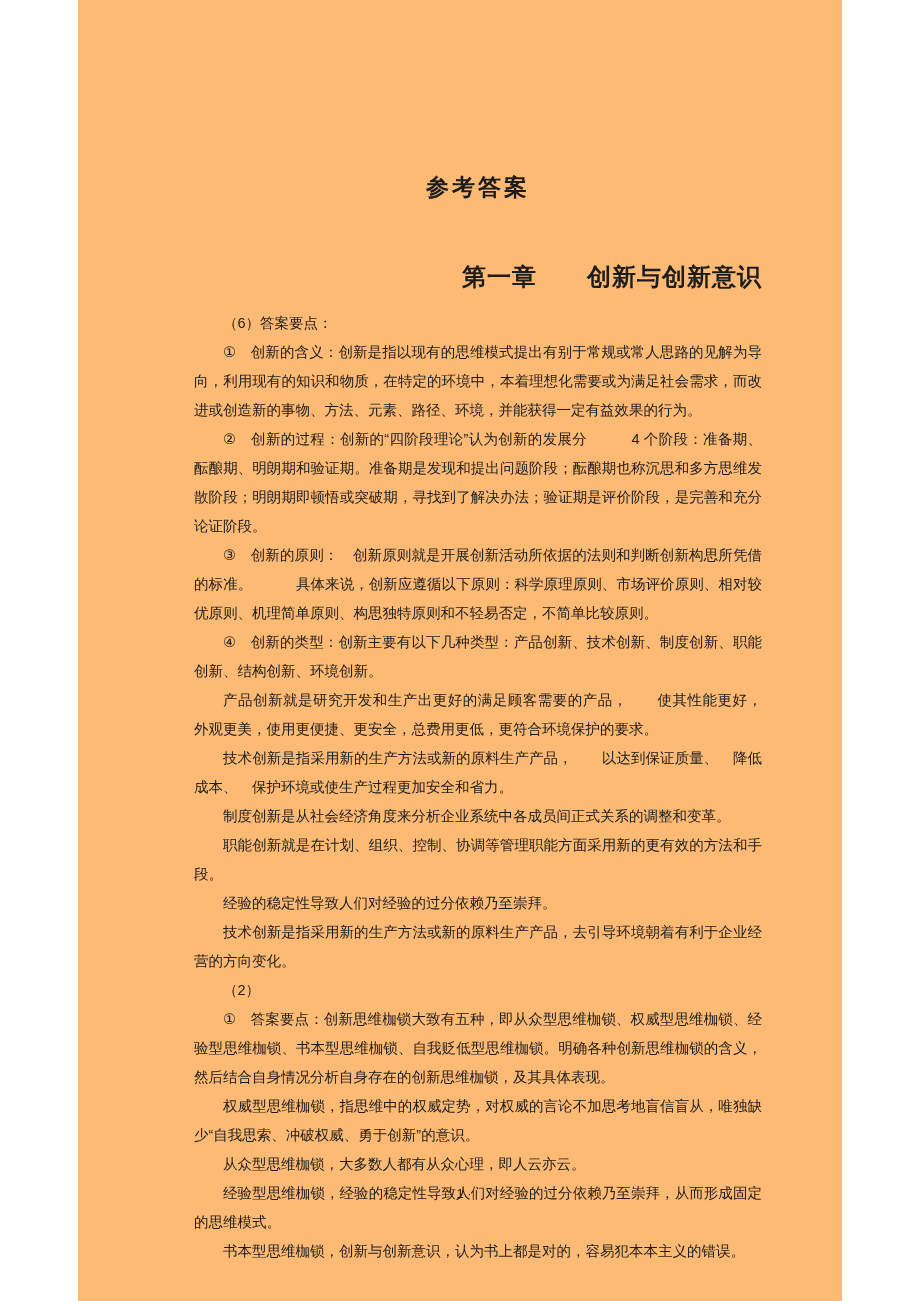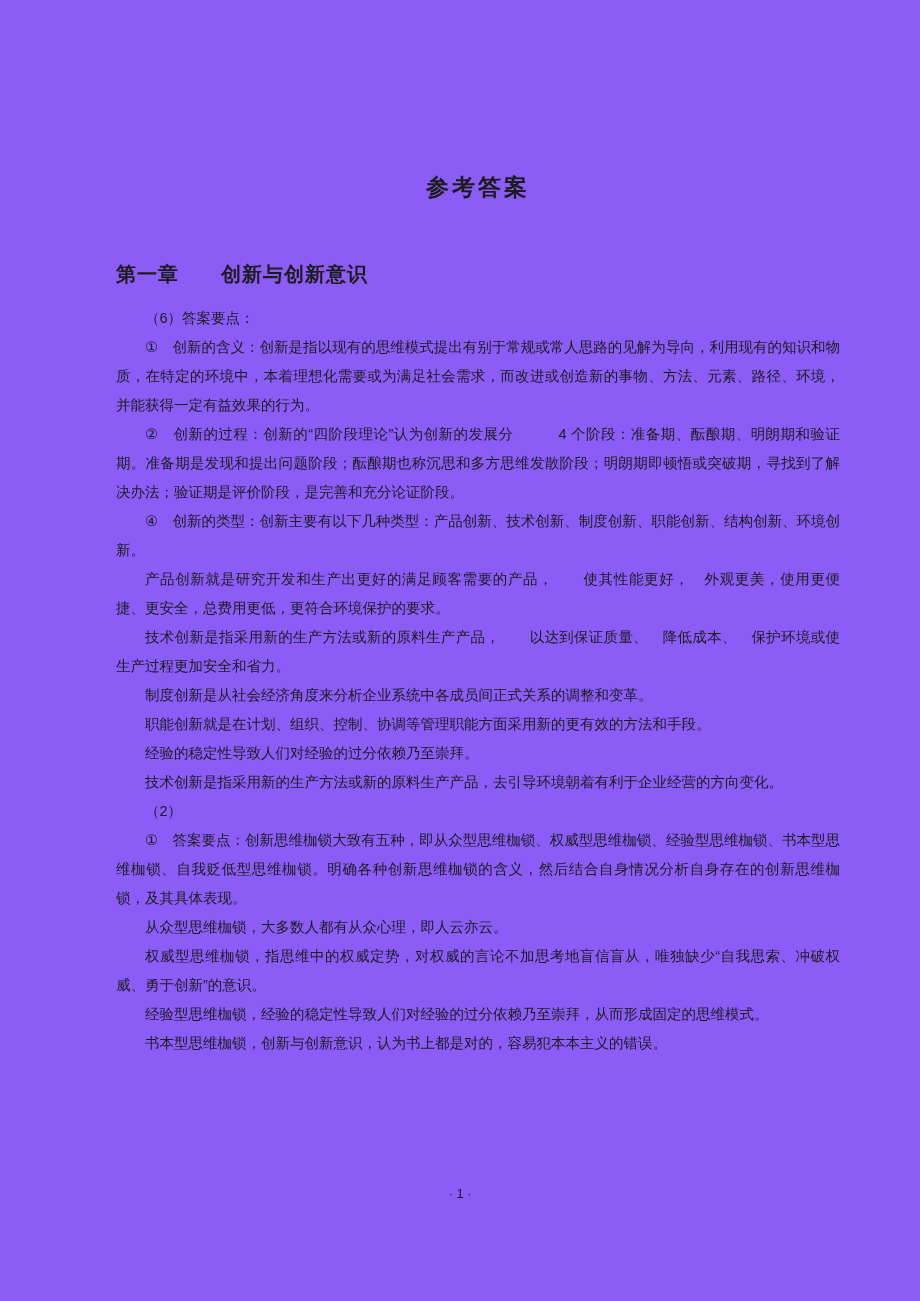--- a/index.html
+++ b/index.html
@@ -3,41 +3,41 @@
 <meta charset="utf-8">
 <title>参考答案</title>
 <style>
   html, body {
     margin: 0;
     padding: 0;
     background: #ffffff;
   }
   .page {
     position: relative;
-    width: 920px;
+    width: 764px;
     height: 1301px;
     margin: 0 auto;
-    background: #8b5cf6;
+    background: #fdba74;
     box-sizing: border-box;
     padding: 172px 80px 0 116px;
     color: #1c1c1c;
     font-family: "Liberation Sans", "DejaVu Sans", sans-serif;
     overflow: hidden;
   }
   .doc-title {
     font-size: 23px;
     font-weight: bold;
     text-align: center;
     margin: 0 0 58px 0;
     letter-spacing: 3px;
   }
   .chapter-heading {
-    font-size: 20px;
+    font-size: 24px;
     font-weight: bold;
-    text-align: left;
+    text-align: right;
     margin: 0 0 16px 0;
     letter-spacing: 1px;
   }
   .body-text {
     font-size: 14.5px;
     line-height: 29px;
     text-align: justify;
     text-justify: inter-ideograph;
   }
   .body-text p {
@@ -60,30 +60,31 @@
 <div class="page">
 
   <h1 class="doc-title">参考答案</h1>
 
   <h2 class="chapter-heading">第一章　　创新与创新意识</h2>
 
   <div class="body-text">
     <p>（6）答案要点：</p>
     <p>①　创新的含义：创新是指以现有的思维模式提出有别于常规或常人思路的见解为导向，利用现有的知识和物质，在特定的环境中，本着理想化需要或为满足社会需求，而改进或创造新的事物、方法、元素、路径、环境，并能获得一定有益效果的行为。</p>
     <p>②　创新的过程：创新的“四阶段理论”认为创新的发展分　　　4 个阶段：准备期、酝酿期、明朗期和验证期。准备期是发现和提出问题阶段；酝酿期也称沉思和多方思维发散阶段；明朗期即顿悟或突破期，寻找到了解决办法；验证期是评价阶段，是完善和充分论证阶段。</p>
+    <p>③　创新的原则：　创新原则就是开展创新活动所依据的法则和判断创新构思所凭借的标准。　　　具体来说，创新应遵循以下原则：科学原理原则、市场评价原则、相对较优原则、机理简单原则、构思独特原则和不轻易否定，不简单比较原则。</p>
     <p>④　创新的类型：创新主要有以下几种类型：产品创新、技术创新、制度创新、职能创新、结构创新、环境创新。</p>
     <p>产品创新就是研究开发和生产出更好的满足顾客需要的产品，　　使其性能更好，　外观更美，使用更便捷、更安全，总费用更低，更符合环境保护的要求。</p>
     <p>技术创新是指采用新的生产方法或新的原料生产产品，　　以达到保证质量、　降低成本、　保护环境或使生产过程更加安全和省力。</p>
     <p>制度创新是从社会经济角度来分析企业系统中各成员间正式关系的调整和变革。</p>
     <p>职能创新就是在计划、组织、控制、协调等管理职能方面采用新的更有效的方法和手段。</p>
     <p>经验的稳定性导致人们对经验的过分依赖乃至崇拜。</p>
     <p>技术创新是指采用新的生产方法或新的原料生产产品，去引导环境朝着有利于企业经营的方向变化。</p>
     <p>（2）</p>
     <p>①　答案要点：创新思维枷锁大致有五种，即从众型思维枷锁、权威型思维枷锁、经验型思维枷锁、书本型思维枷锁、自我贬低型思维枷锁。明确各种创新思维枷锁的含义，然后结合自身情况分析自身存在的创新思维枷锁，及其具体表现。</p>
+    <p>权威型思维枷锁，指思维中的权威定势，对权威的言论不加思考地盲信盲从，唯独缺少“自我思索、冲破权威、勇于创新”的意识。</p>
     <p>从众型思维枷锁，大多数人都有从众心理，即人云亦云。</p>
-    <p>权威型思维枷锁，指思维中的权威定势，对权威的言论不加思考地盲信盲从，唯独缺少“自我思索、冲破权威、勇于创新”的意识。</p>
     <p>经验型思维枷锁，经验的稳定性导致人们对经验的过分依赖乃至崇拜，从而形成固定的思维模式。</p>
     <p>书本型思维枷锁，创新与创新意识，认为书上都是对的，容易犯本本主义的错误。</p>
   </div>
 
   <div class="page-footer">· 1 ·</div>
 
 </div>
 
 </body></html>

